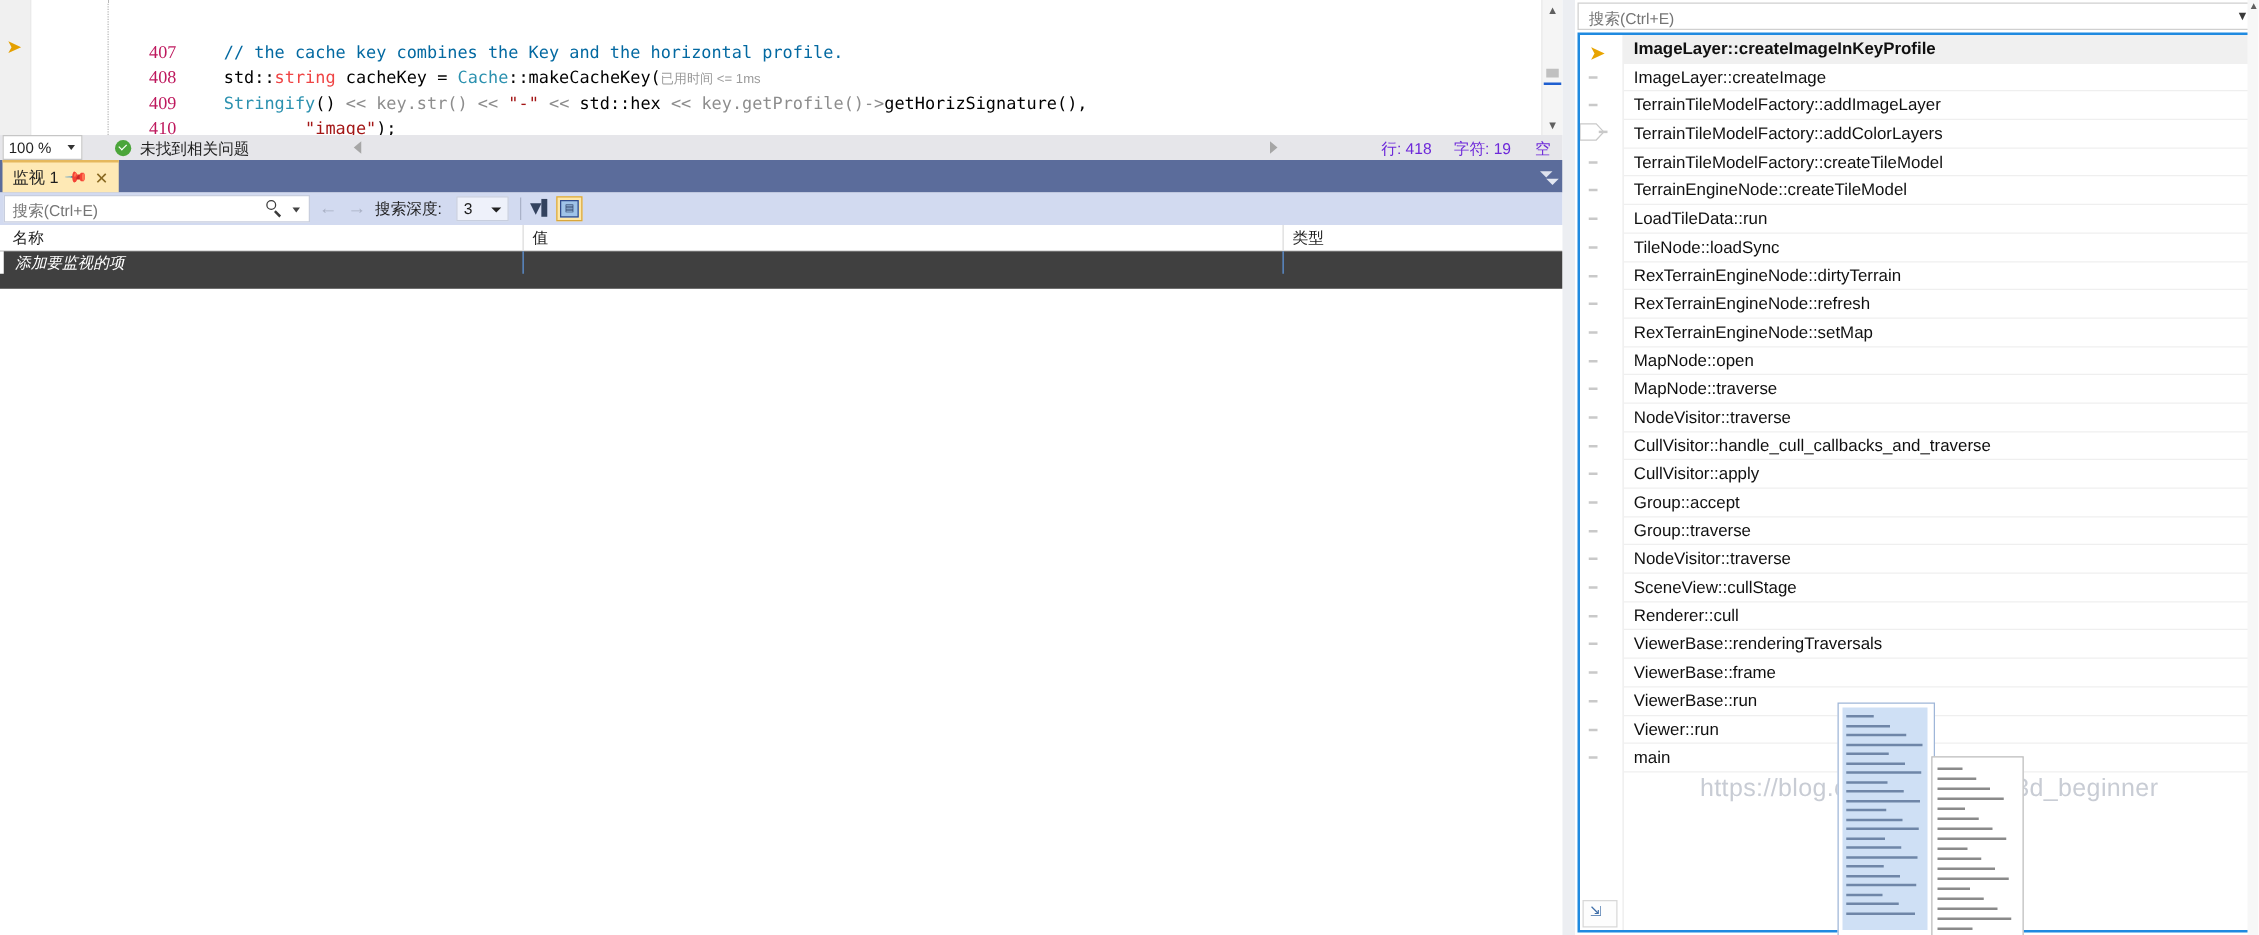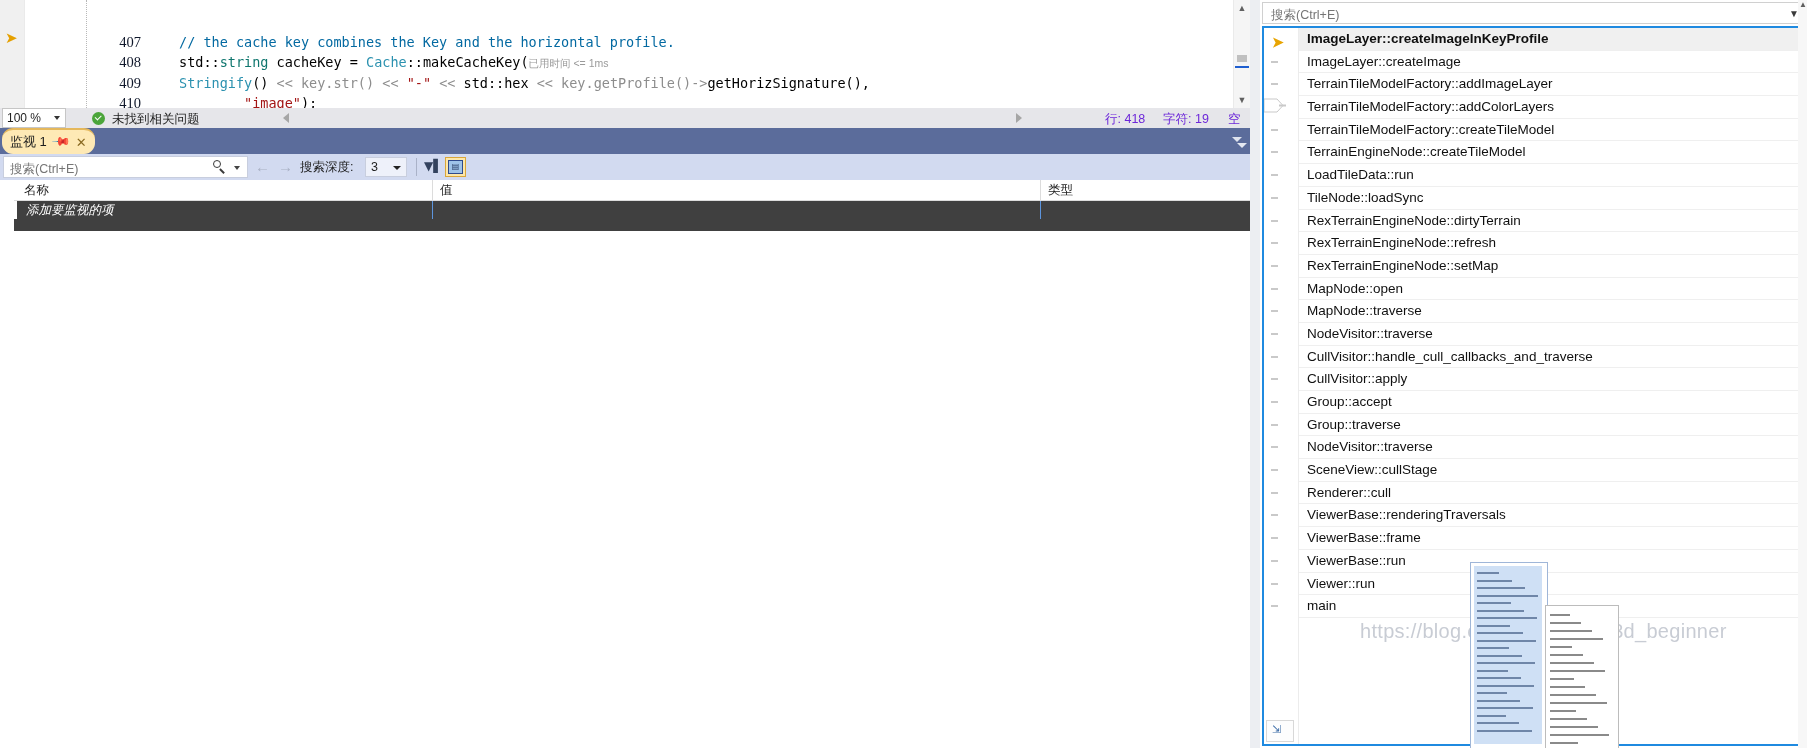--- a/index.html
+++ b/index.html
@@ -42,34 +42,34 @@
   }
   .code-line {
     position: relative;
     height: 20.5px;
     white-space: pre;
   }
   .lnum {
     display: inline-block;
     width: 52px;
     text-align: right;
-    color: #0f172a;
+    color: #be185d;
     padding-right: 10px;
     font-family: "Liberation Serif", serif;
     font-size: 14.5px;
   }
   .indent-guide {
     position: absolute;
     left: 86px; top: 0;
     width: 1px; height: 108px;
     border-left: 1px dotted #b8b8b8;
   }
   .code-text { display: inline-block; padding-left: 28px; }
   .c-comment { color: #0369a1; }
-  .c-kw      { color: #0f766e; }
+  .c-kw      { color: #ef4444; }
   .c-type    { color: #2b91af; }
   .c-plain   { color: #000000; }
   .c-str     { color: #a31515; }
   .c-dim     { color: #8d8d8d; }
   .inline-diag {
     color: #9a9a9a;
     font-family: "Liberation Sans", sans-serif;
     font-size: 10.5px;
   }
 
@@ -171,21 +171,21 @@
     background: #5b6c9b;
   }
   .watch-tab {
     position: absolute; left: 2px; top: 0;
     height: 26px;
     background: #fee9b5;
     border-top: 2px solid #e5b85c;
     box-sizing: border-box;
     padding: 0 8px 0 8px;
     display: flex; align-items: center; gap: 7px;
-    font-size: 13px; color: #1e1e1e; border-radius: 11px;
+    font-size: 13px; color: #1e1e1e;
   }
   .tab-pin {
     font-size: 12px; color: #7a5c1e; transform: rotate(45deg);
     display: inline-block;
   }
   .tab-close {
     font-size: 13px; color: #8a6a22;
   }
   .tabstrip-caret {
     position: absolute; right: 8px; top: 9px;
@@ -294,21 +294,20 @@
     font-size: 8px; color: #1b2d55;
     line-height: 12px; text-align: center;
     font-family: "DejaVu Sans", sans-serif;
   }
 
   
   .watch-grid {
     position: absolute; left: 0; top: 52px;
     width: 1250px; bottom: 0;
     background: #ffffff;
-    padding-left: 14px;
   }
   .grid-header {
     position: relative;
     height: 20px;
     background: #ffffff;
     border-bottom: 1px solid #ddd;
   }
   .gh-cell {
     position: absolute; top: 2px;
     font-size: 12.5px; color: #1e1e1e;

